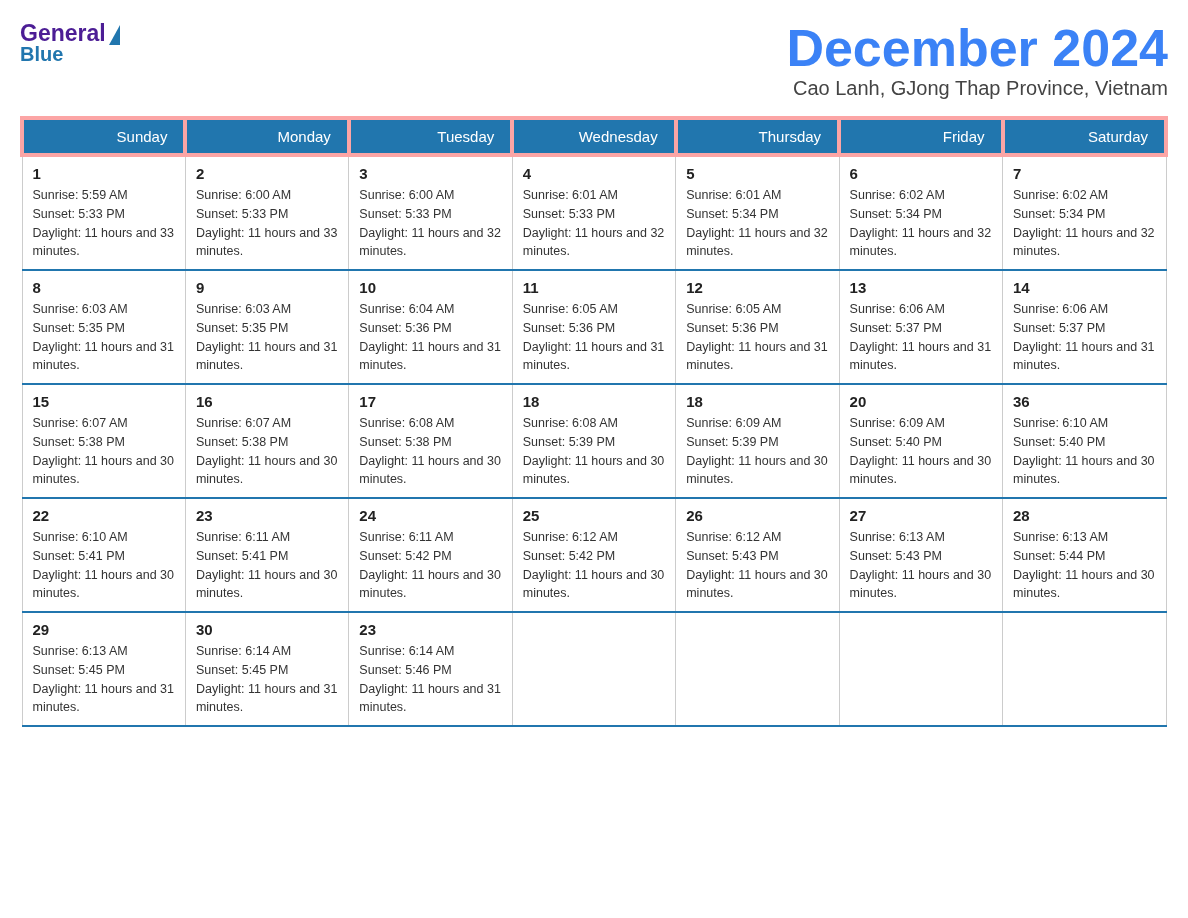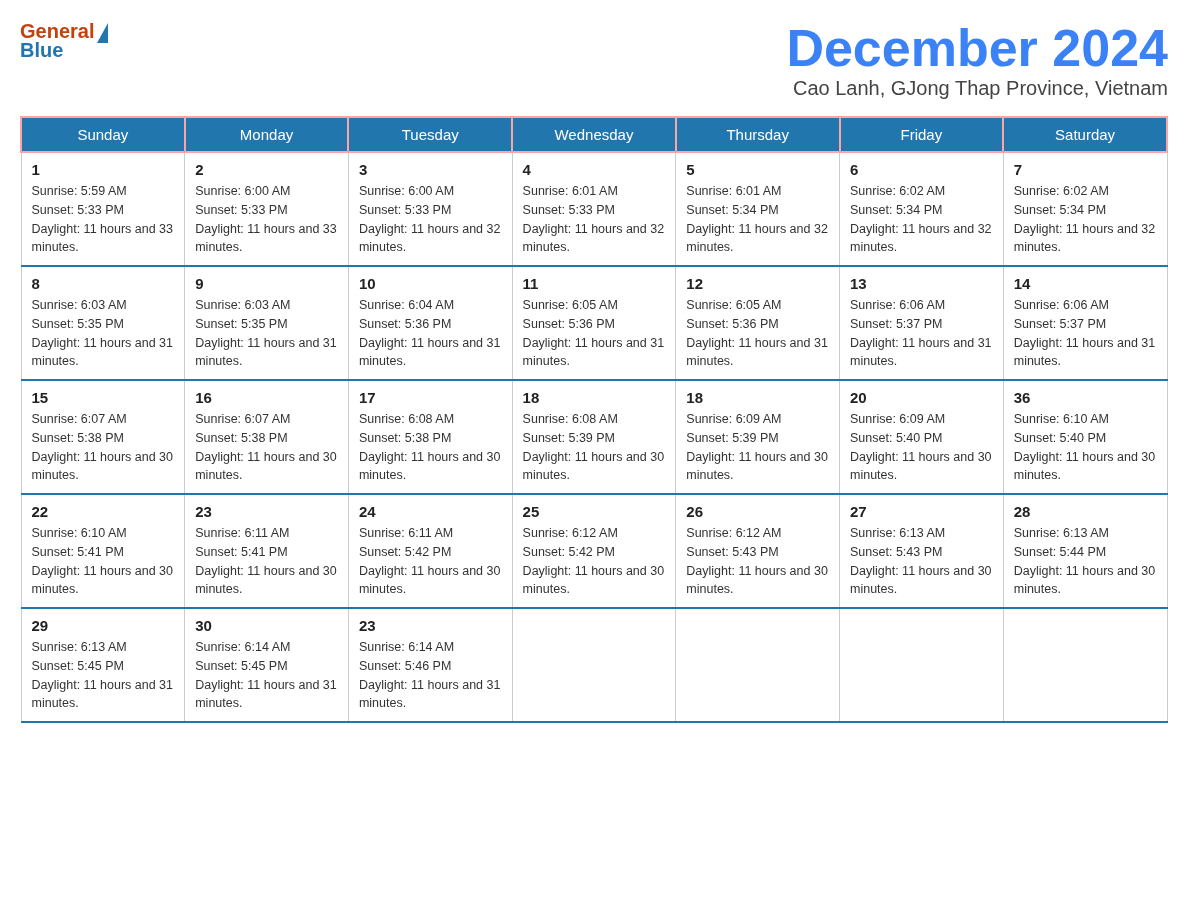--- a/index.html
+++ b/index.html
@@ -46,22 +46,22 @@
       width: 100%;
       border-collapse: collapse;
       border: 1px solid #999;
     }
     .calendar th {
       background-color: #2176ae;
       color: white;
       font-size: 15px;
       font-weight: normal;
       padding: 8px 16px;
-      text-align: center;
-      border: 2px solid #fca5a5;
+      text-align: right;
+      border: 4px solid #fca5a5;
     }
     .calendar td {
       vertical-align: top;
       padding: 8px 10px;
       border: 1px solid #ccc;
       width: 14.28%;
       min-height: 110px;
       font-size: 13px;
       color: #333;
       background: #fff;
@@ -85,21 +85,21 @@
       background: #fff;
     }
   </style>
 </head>
 <body>
 
 <div class="header">
   <div class="logo">
     <div class="logo-text">
       <div class="logo-top">
-        <span style="font-size:20px;font-weight:bold;color:#c2410c;text-align:center;">General</span>
+        <span style="font-size:23px;font-weight:bold;color:#4c1d95;text-align:center;">General</span>
         <div style="width:0;height:0;border-left:11px solid transparent;border-bottom:20px solid #2176ae;margin-left:3px;margin-top:2px;"></div>
       </div>
       <div style="font-size:20px;font-weight:bold;color:#2176ae;margin-top:-4px;">Blue</div>
     </div>
   </div>
   <div class="title-area">
     <div class="month-title">December 2024</div>
     <div class="location-title">Cao Lanh, GJong Thap Province, Vietnam</div>
   </div>
 </div>

